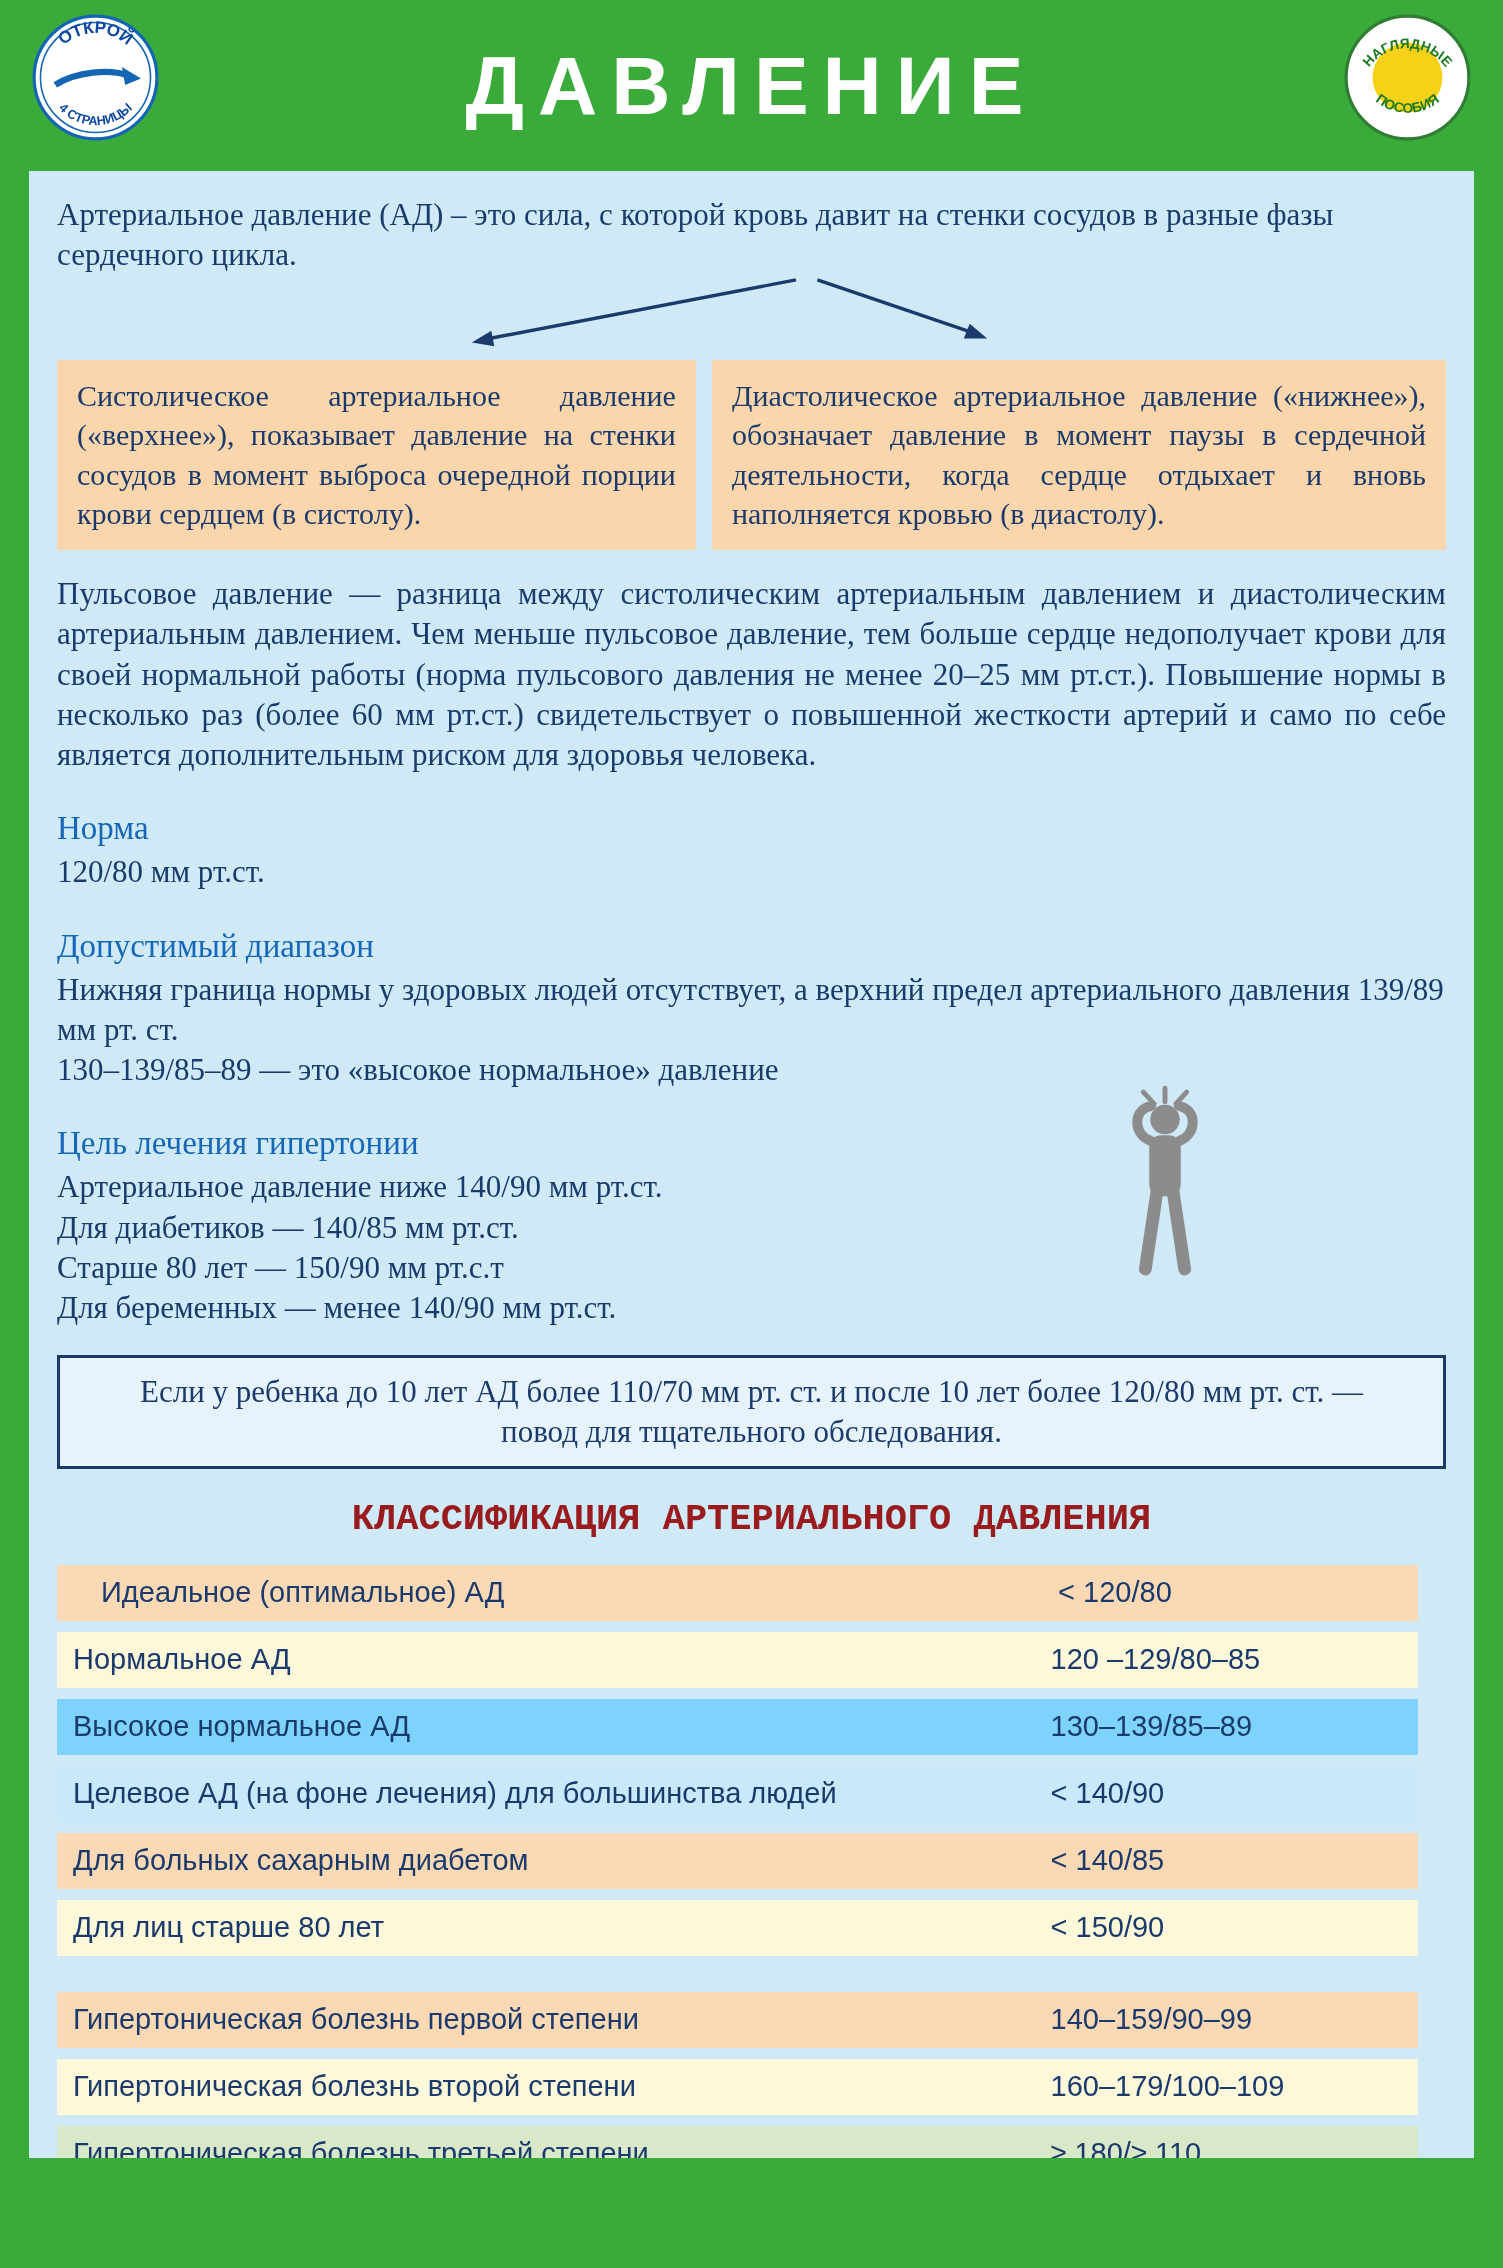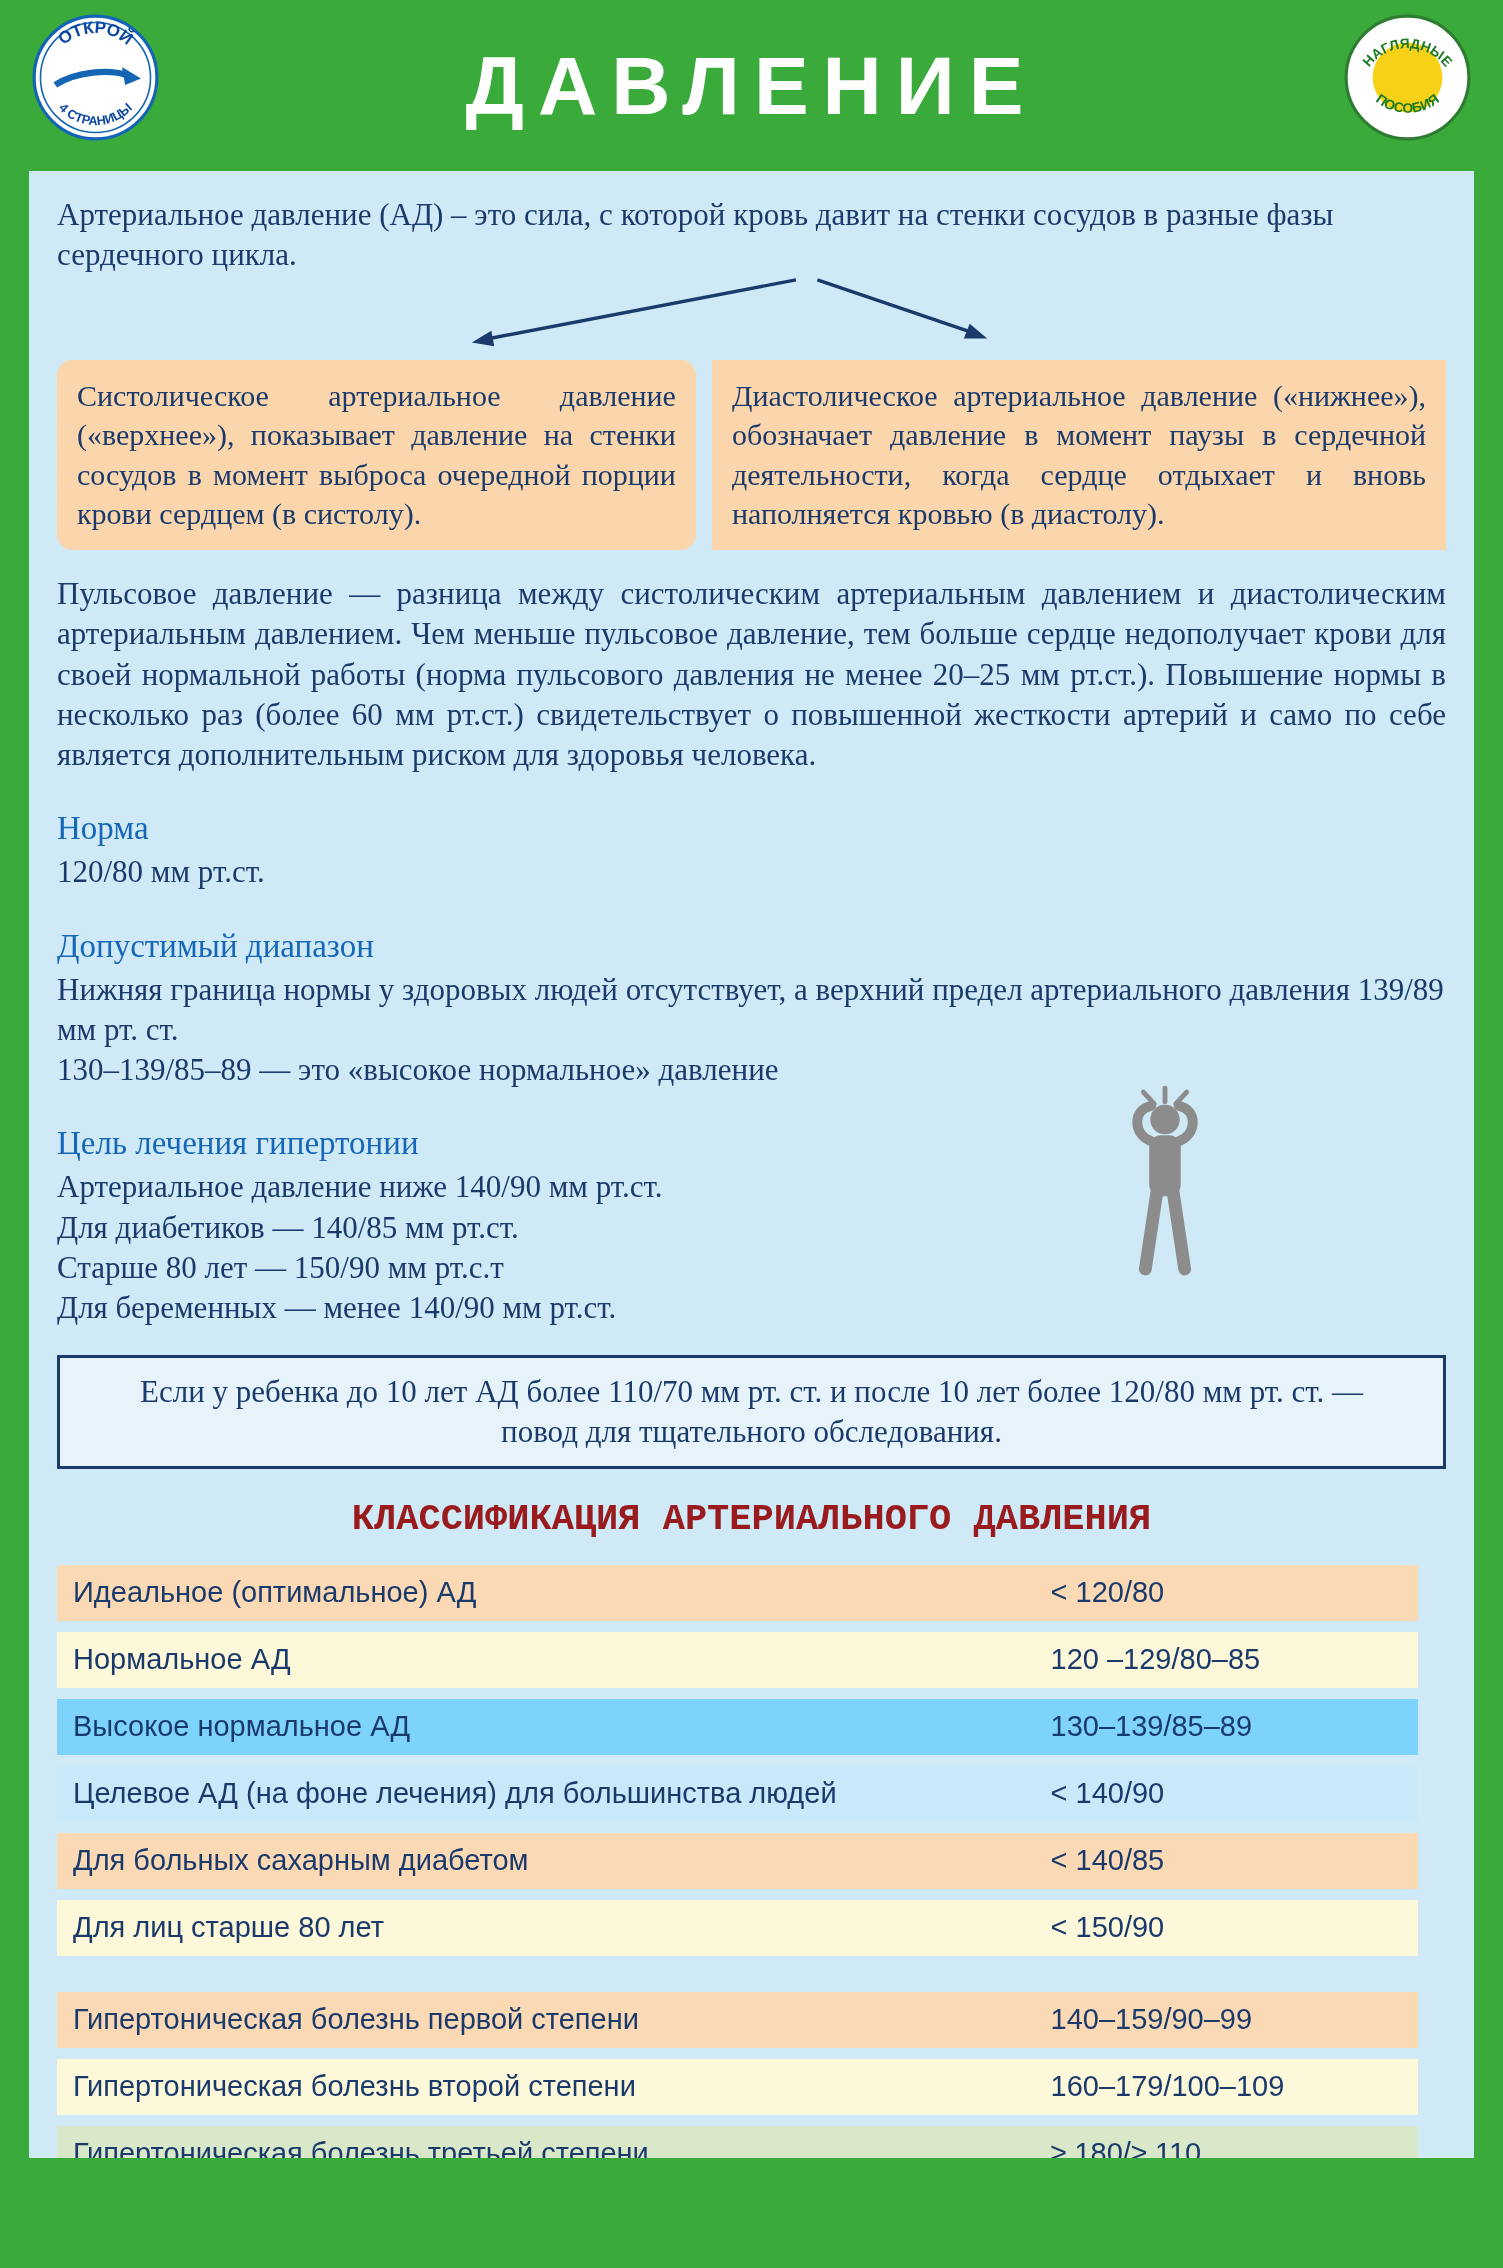--- a/index.html
+++ b/index.html
@@ -20,21 +20,21 @@
   .content { position:absolute; top:171px; left:29px; right:29px; bottom:110px;
              background:#cfe9f6; color:#1a3a6b; font-size:31px; line-height:1.3;
              padding:24px 28px; overflow:hidden; }
 
   .intro { text-align:left; }
 
   .arrows { display:block; width:100%; height:82px; }
 
   .defrow { display:flex; gap:16px; margin-top:2px; }
   .defbox { background:#fbd5ab; padding:16px 20px; text-align:justify; font-size:30px; line-height:1.32; }
-  .defbox.sys { flex:0 0 46%;border-radius:15px; }
+  .defbox.sys { flex:0 0 46%; }
   .defbox.dia { flex:1 1 auto; }
 
   .pulse { margin-top:24px; text-align:justify; }
 
   .subhead { color:#1667b8; font-size:33px; margin-top:32px; margin-bottom:2px; }
   .bodyline { margin:0; }
 
   .goal-wrap { position:relative; }
   .person-icon { position:absolute; right:222px; top:-42px; }
 
@@ -134,21 +134,21 @@
         <path d="M52 112 L40 192" stroke="#8c8c8c" stroke-width="13" stroke-linecap="round"></path>
         <path d="M68 112 L80 192" stroke="#8c8c8c" stroke-width="13" stroke-linecap="round"></path>
       </svg>
     </div>
 
     <div class="note">Если у ребенка до 10 лет АД более 110/70 мм рт. ст. и после 10 лет более 120/80 мм рт. ст. — повод для тщательного обследования.</div>
 
     <div class="class-title">КЛАССИФИКАЦИЯ АРТЕРИАЛЬНОГО ДАВЛЕНИЯ</div>
 
     <div class="table">
-      <div class="trow" style="background-color: rgb(252, 217, 181);">
+      <div class="trow" style="background-color: rgb(252, 217, 181); padding-left: 28px;">
         <div class="tlabel">Идеальное (оптимальное) АД</div>
         <div class="tvalue">&lt; 120/80</div>
       </div>
       <div class="trow" style="background-color: rgb(253, 248, 217);">
         <div class="tlabel">Нормальное АД</div>
         <div class="tvalue">120 –129/80–85</div>
       </div>
       <div class="trow" style="background-color: #7dd3fc;">
         <div class="tlabel">Высокое нормальное АД</div>
         <div class="tvalue">130–139/85–89</div>

